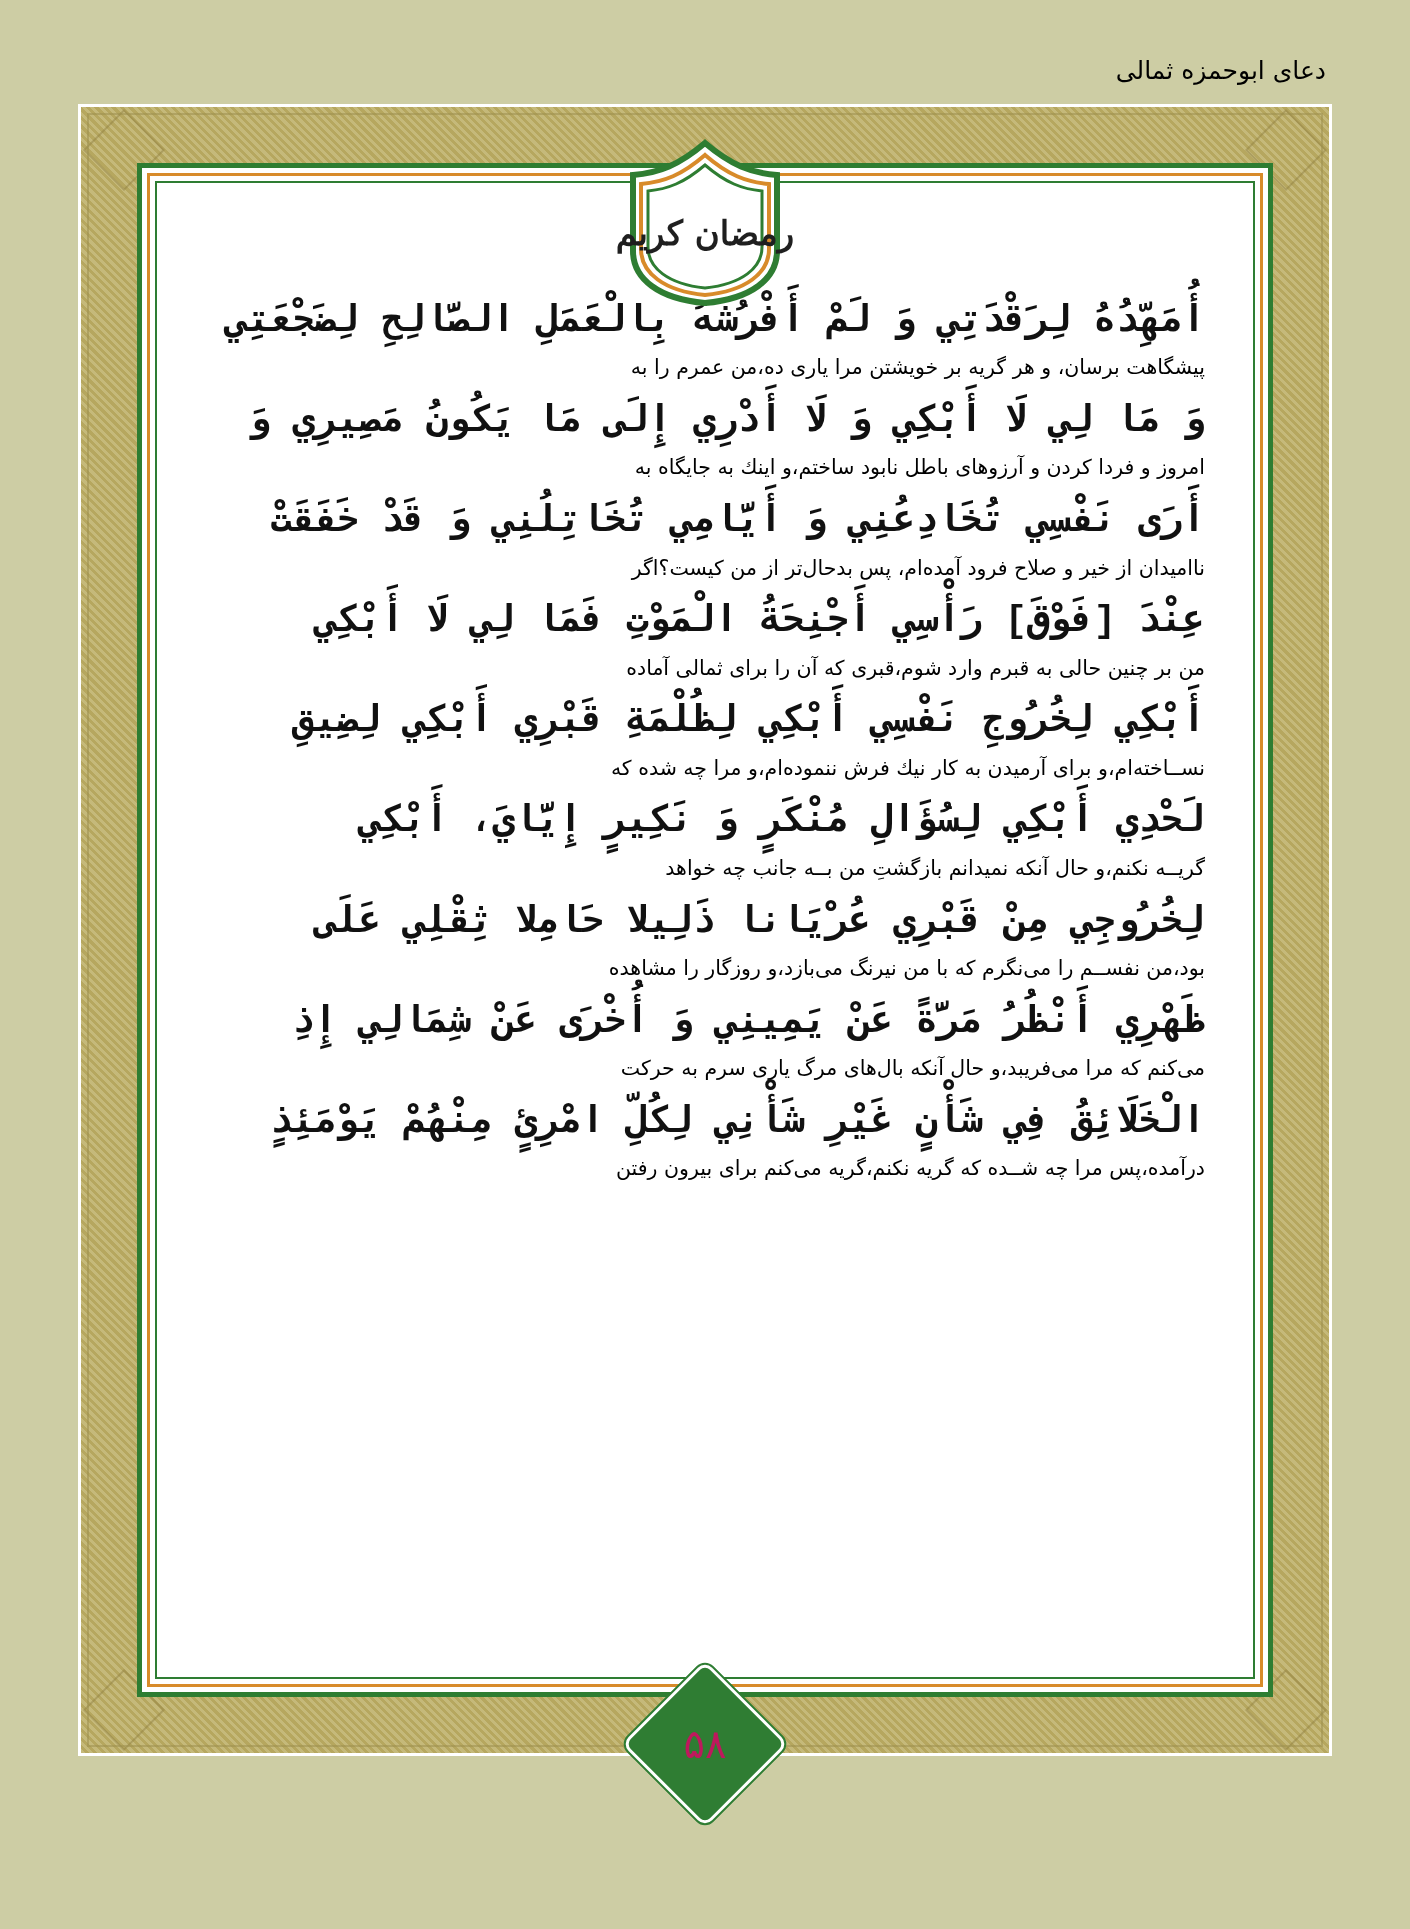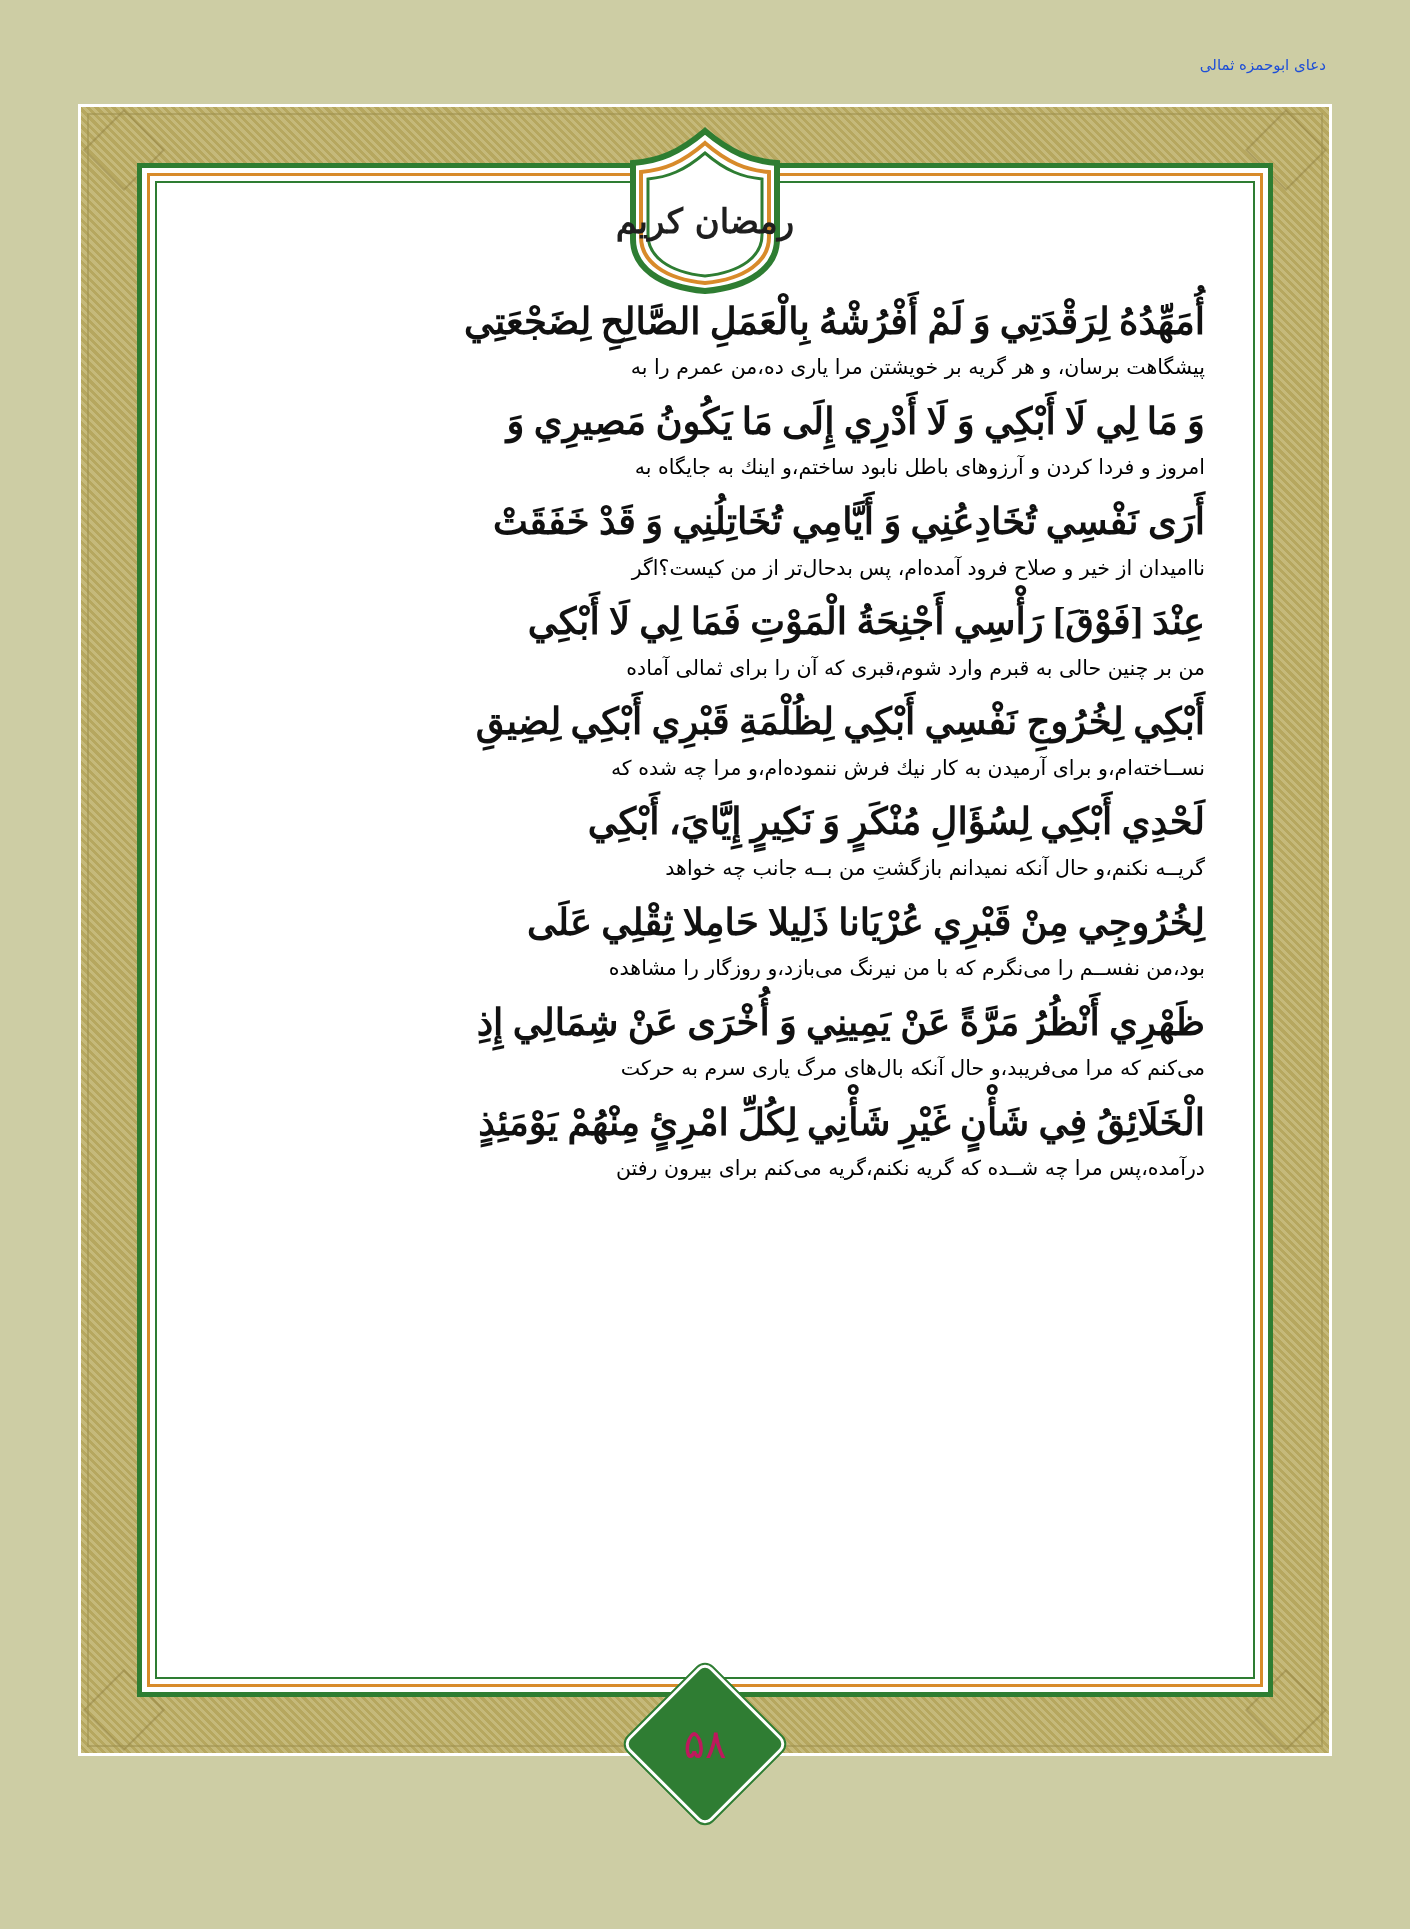--- a/index.html
+++ b/index.html
@@ -21,22 +21,22 @@
     inset: 0;
     background: #cdcda4;
   }
 
   
   .running-header {
     position: absolute;
     top: 56px;
     right: 84px;
     font-family: "DejaVu Sans", sans-serif;
-    font-size: 15px;
-    color: #1d4ed8;
+    font-size: 25px;
+    color: #000000;
     direction: rtl;
     letter-spacing: 0.5px;
   }
 
   
   .frame-outer {
     position: absolute;
     left: 78px;
     top: 104px;
     width: 1254px;
@@ -91,21 +91,21 @@
   }
   .corner-orn.tl { left: 14px;  top: 14px; }
   .corner-orn.tr { right: 14px; top: 14px; }
   .corner-orn.bl { left: 14px;  bottom: 14px; }
   .corner-orn.br { right: 14px; bottom: 14px; }
 
   
   .medallion {
     position: absolute;
     left: 50%;
-    top: 20px;
+    top: 32px;
     transform: translateX(-50%);
     width: 300px;
     height: 168px;
     z-index: 6;
     pointer-events: none;
   }
   .medallion svg { display:block; }
   .medallion-label {
     position: absolute;
     left: 0; right: 0;
@@ -127,21 +127,21 @@
     top: 110px;
     bottom: 30px;
     direction: rtl;
     text-align: justify;
     text-align-last: justify;
   }
 
   .verse-block { margin-bottom: 6px; }
 
   .ar-line {
-    font-family: Liberation Serif, serif;
+    font-family: Liberation Mono, monospace;
     font-size: 37px;
     line-height: 1.55;
     color: #111111;
     direction: rtl;
     text-align: justify;
     text-align-last: justify;
     white-space: nowrap;
     display: flex;
     justify-content: space-between;
     font-weight: bold;

